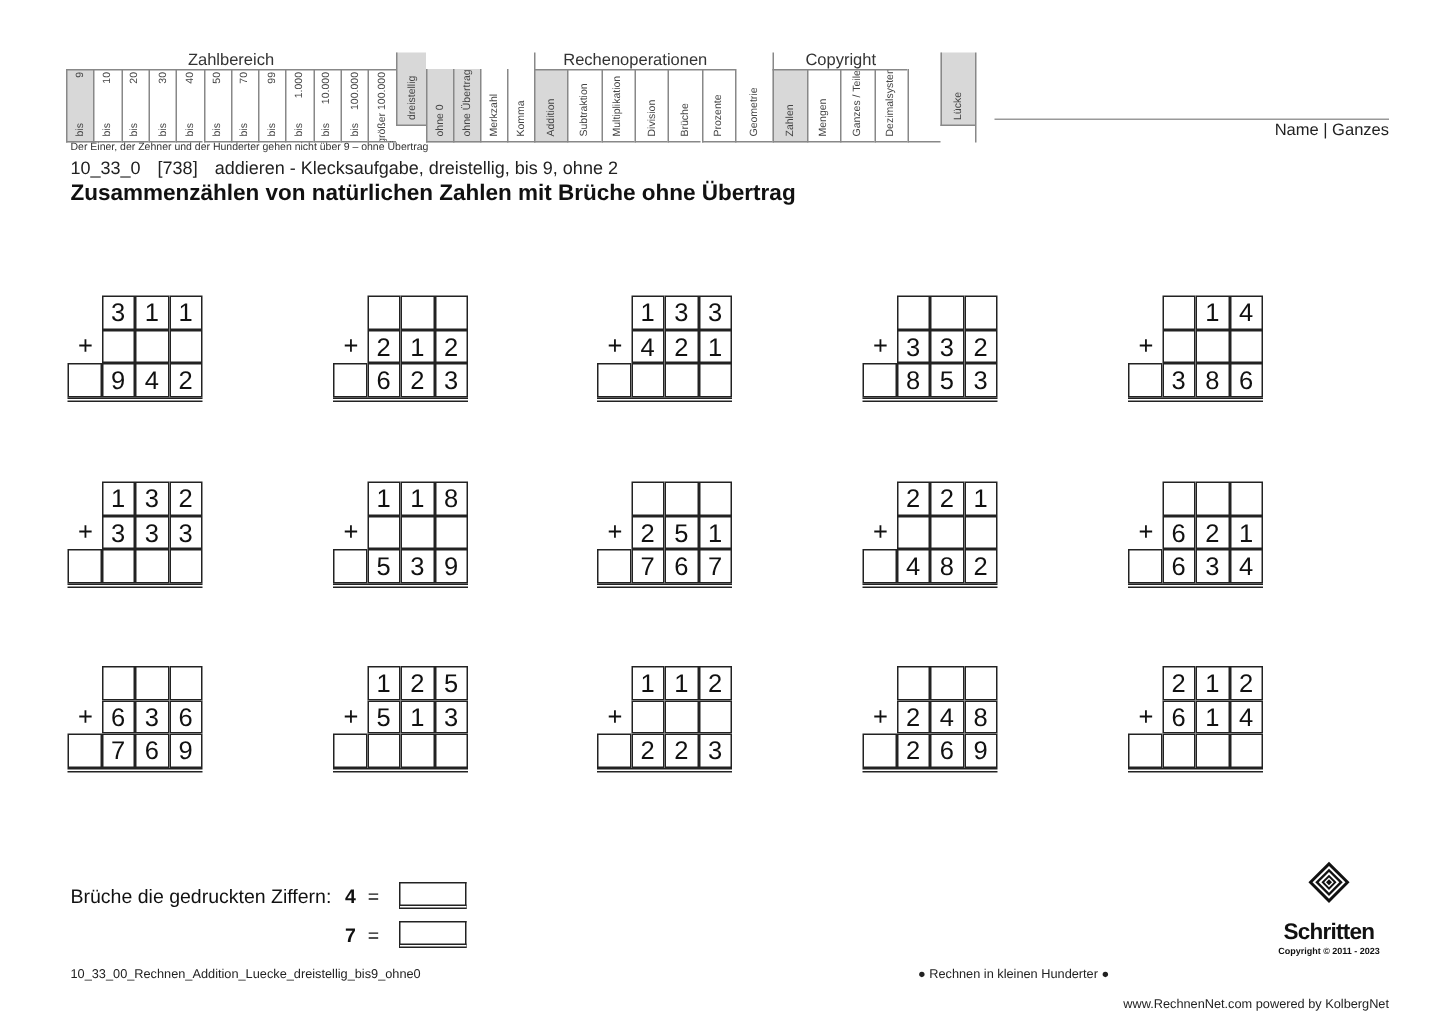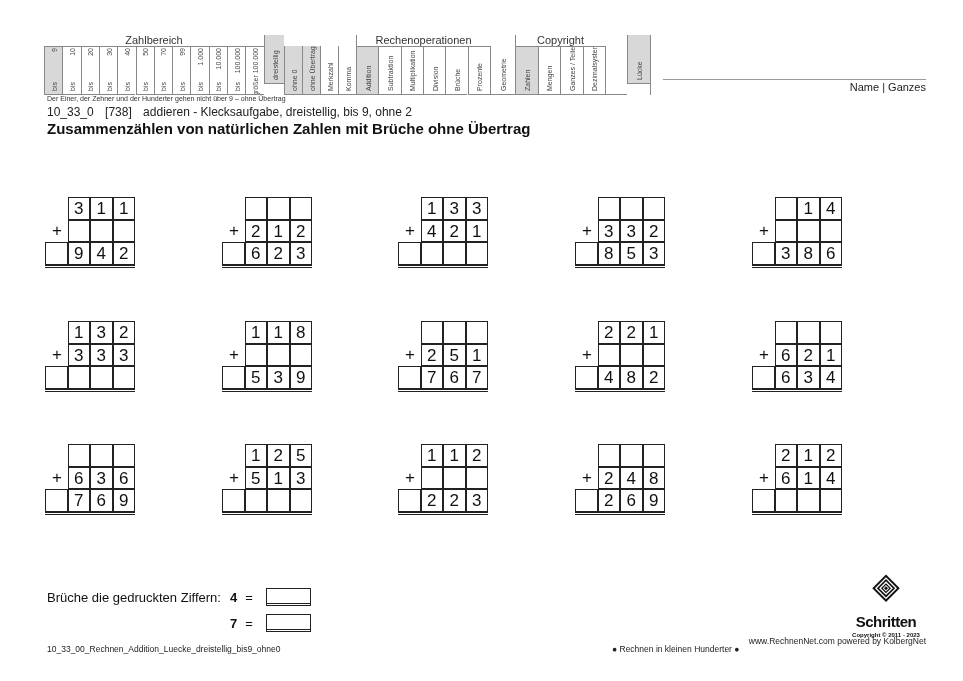--- a/index.html
+++ b/index.html
@@ -31,21 +31,21 @@
   .plus { position: absolute; left: 4px; top: 23px; width: 16px; height: 22px; font-size: 17px; line-height: 22px; text-align: center; }
   .dbl { position: absolute; left: 0; top: 68px; width: 90px; height: 3px; border-top: 1px solid #222; border-bottom: 1px solid #222; }
 
   .count-label { position: absolute; left: 47px; top: 590px; font-size: 13px; color: #111; }
   .count-row { position: absolute; left: 230px; font-size: 13px; font-weight: bold; }
   .count-row .eq { font-weight: normal; margin-left: 8px; }
   .count-box { position: absolute; left: 266px; width: 45px; height: 18px; border: 1px solid #222; border-bottom: 3px double #222; }
 
   .footer-file { position: absolute; left: 47px; top: 644px; font-size: 8.5px; color: #222; }
   .footer-slogan { position: absolute; left: 612px; top: 644px; font-size: 8.5px; color: #222; }
-  .footer-url { position: absolute; right: 37px; top: 636px; font-size: 8.5px; color: #222; }
+  .footer-url { position: absolute; right: 37px; top: 664px; font-size: 8.5px; color: #222; }
   .logo { position: absolute; left: 846px; top: 574px; width: 80px; height: 68px; }
   .logo-name { position: absolute; left: 846px; top: 613px; width: 80px; text-align: center; font-size: 15px; font-weight: bold; letter-spacing: -0.5px; color: #111; }
   .logo-copy { position: absolute; left: 846px; top: 632px; width: 80px; text-align: center; font-size: 6px; font-weight: bold; color: #111; }
 </style>
 </head>
 <body>
 
 <div class="hdr" id="hdr">
     <div class="hcol gray" style="left: 0px; width: 18.3px;">
       <span class="vt top" style="transform: rotate(-90deg) translate(-100%, -50%); transform-origin: left top;">9</span>

